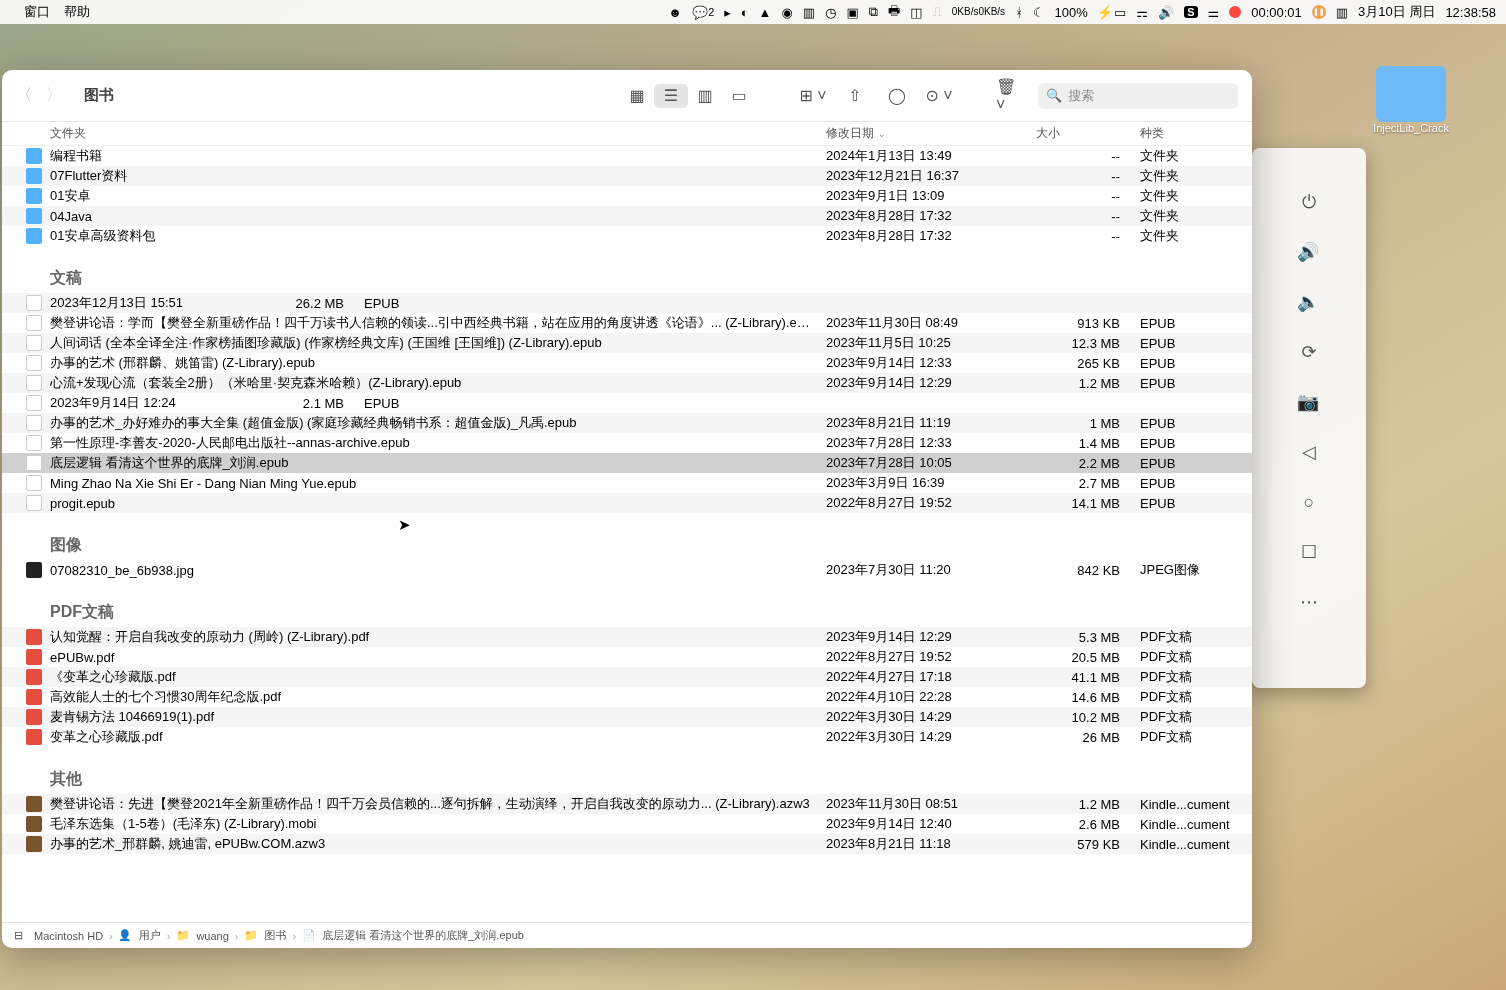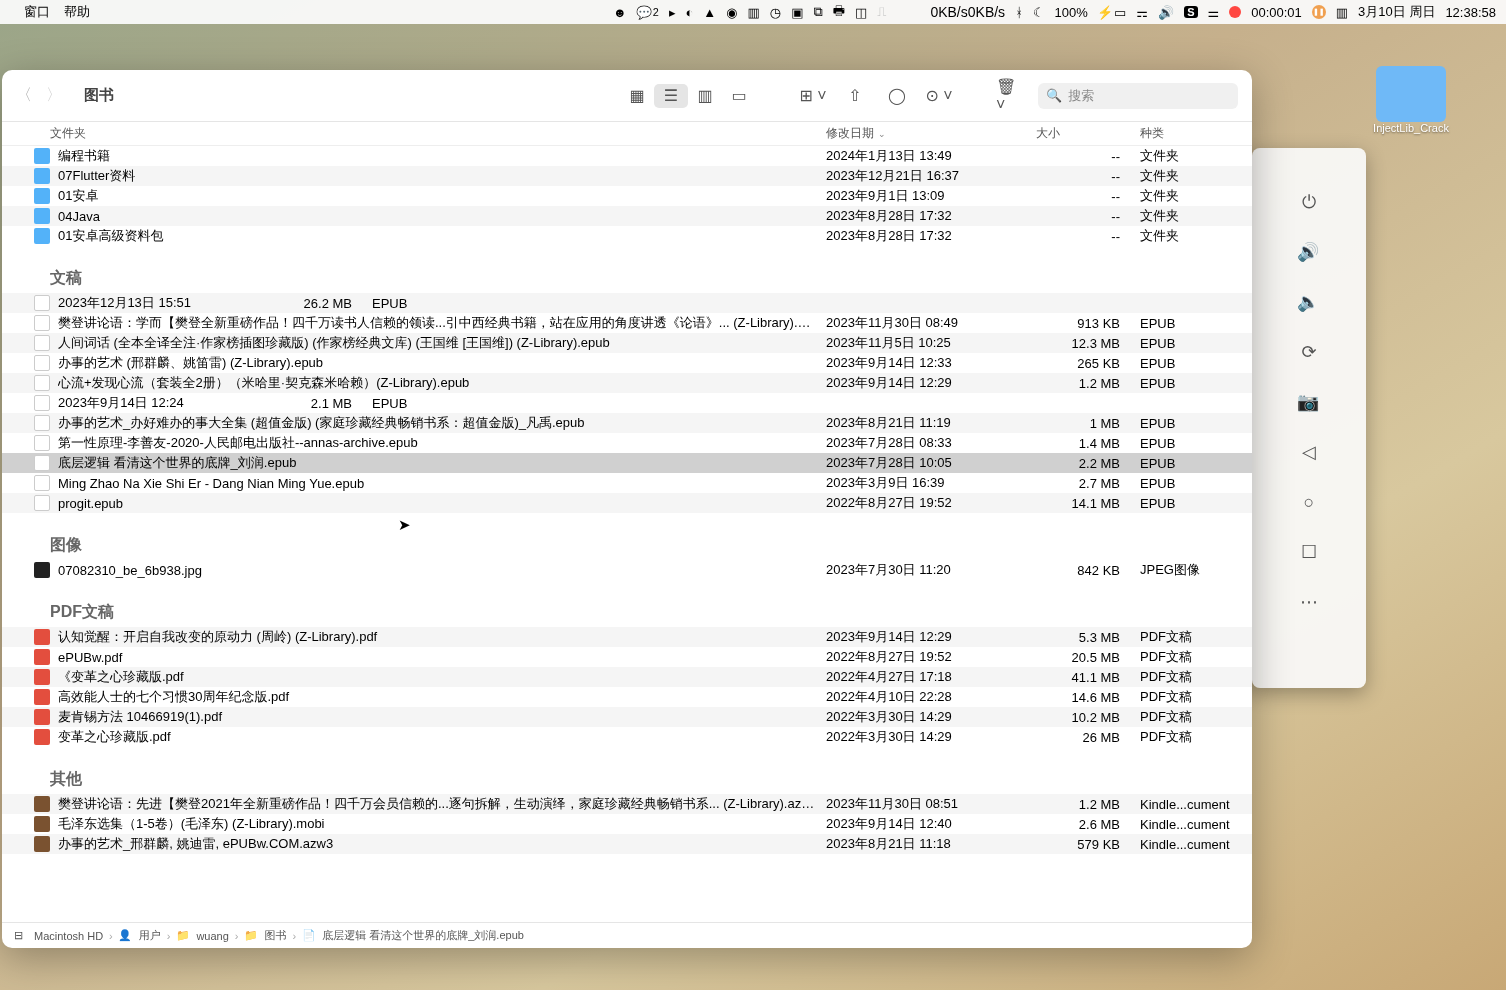--- a/index.html
+++ b/index.html
@@ -3,21 +3,21 @@
 <meta charset="utf-8">
 <style>
   * { margin: 0; padding: 0; box-sizing: border-box; font-family: -apple-system, "Helvetica Neue", Arial, sans-serif; }
   body { width: 1506px; height: 990px; background: linear-gradient(150deg,#9aa588 0%,#c6b08c 40%,#d8c89e 70%,#c8a876 100%); overflow: hidden; position: relative; }
 
   
   .menubar { height: 24px; background: rgba(250,250,250,.95); display:flex; align-items:center; padding:0 10px; font-size:13px; gap:12px; position: relative; z-index: 50;}
   .menubar .left { display:flex; gap:14px; }
   .menubar .right { margin-left:auto; display:flex; gap:10px; align-items:center;}
   .menubar .right span { display:inline-flex;align-items:center;}
-  .net-stats{font-size:14px;line-height:10px;margin-left:34px;}
+  .net-stats{font-size:10px;line-height:10px;}
   .rec-dot{width:12px;height:12px;border-radius:50%;background:#ff4741;display:inline-block;}
   .rec-pause{width:14px;height:14px;border-radius:50%;background:#f0a050;display:inline-flex;align-items:center;justify-content:center;}
   .rec-pause::before{content:"❚❚";font-size:7px;color:#fff;}
 
   
   .desktop-icon{position:absolute;display:flex;flex-direction:column;align-items:center;width:90px;font-size:11px;color:#fff;text-shadow:0 1px 2px rgba(0,0,0,.5);}
   .desktop-icon .iconbox{width:70px;height:56px;border-radius:6px;}
 
   
   .finder{position:absolute;left:2px;top:70px;width:1250px;height:878px;background:#fff;border-radius:10px;box-shadow:0 10px 40px rgba(0,0,0,.3);display:flex;flex-direction:column;overflow:hidden;}
@@ -33,21 +33,21 @@
 
   .columns-header{height:24px;display:flex;align-items:center;font-size:12px;color:#555;border-bottom:1px solid #eee;}
   .col-name{flex:1;padding-left:48px;}
   .col-date{width:210px;}
   .col-size{width:96px;text-align:left;padding-right:12px;}
   .col-kind{width:120px;padding-left:8px;}
   .sort-caret{font-size:9px;margin-left:4px;color:#888;}
 
   .listing{flex:1;overflow-y:auto;font-size:13px;}
   .grp-hdr{padding:8px 0 4px 48px;font-size:16px;font-weight:600;color:#666;}
-  .row{height:20px;display:flex;align-items:center;padding-left:32px;}
+  .row{height:20px;display:flex;align-items:center;padding-left:24px;}
   .row.alt{background:#f5f5f5;}
   .row.sel{background:#d0d0d0;}
   .row .icon{width:16px;height:16px;margin-right:8px;flex-shrink:0;border-radius:2px;}
   .folder-ico{background:#53b2f9;}
   .epub-ico{background:#fff;border:1px solid #ccc;}
   .jpg-ico{background:#222;}
   .pdf-ico{background:#e34e3e;}
   .mobi-ico{background:#7a5230;}
   .row .nm{flex:1;white-space:nowrap;overflow:hidden;text-overflow:ellipsis;padding-right:10px;}
   .row .dt{width:210px;}
@@ -265,21 +265,21 @@
       <div class="row alt">
         <span class="icon epub-ico"></span>
         <span class="nm">办事的艺术_办好难办的事大全集 (超值金版) (家庭珍藏经典畅销书系：超值金版)_凡禹.epub</span>
         <span class="dt">2023年8月21日 11:19</span>
         <span class="sz">1 MB</span>
         <span class="kd">EPUB</span>
       </div>
       <div class="row">
         <span class="icon epub-ico"></span>
         <span class="nm">第一性原理-李善友-2020-人民邮电出版社--annas-archive.epub</span>
-        <span class="dt">2023年7月28日 08:33</span>
+        <span class="dt">2023年7月28日 12:33</span>
         <span class="sz">1.4 MB</span>
         <span class="kd">EPUB</span>
       </div>
       <div class="row alt sel">
         <span class="icon epub-ico"></span>
         <span class="nm">底层逻辑 看清这个世界的底牌_刘润.epub</span>
         <span class="dt">2023年7月28日 10:05</span>
         <span class="sz">2.2 MB</span>
         <span class="kd">EPUB</span>
       </div>
@@ -347,21 +347,21 @@
         <span class="icon pdf-ico"></span>
         <span class="nm">变革之心珍藏版.pdf</span>
         <span class="dt">2022年3月30日 14:29</span>
         <span class="sz">26 MB</span>
         <span class="kd">PDF文稿</span>
       </div>
       <div style="height: 14px;"></div>
       <div class="grp-hdr">其他</div>
       <div class="row alt">
         <span class="icon mobi-ico"></span>
-        <span class="nm">樊登讲论语：先进【樊登2021年全新重磅作品！四千万会员信赖的...逐句拆解，生动演绎，家庭珍藏经典畅销书系... (Z-Library).azw3</span>
+        <span class="nm">樊登讲论语：先进【樊登2021年全新重磅作品！四千万会员信赖的...逐句拆解，生动演绎，开启自我改变的原动力... (Z-Library).azw3</span>
         <span class="dt">2023年11月30日 08:51</span>
         <span class="sz">1.2 MB</span>
         <span class="kd">Kindle...cument</span>
       </div>
       <div class="row">
         <span class="icon mobi-ico"></span>
         <span class="nm">毛泽东选集（1-5卷）(毛泽东) (Z-Library).mobi</span>
         <span class="dt">2023年9月14日 12:40</span>
         <span class="sz">2.6 MB</span>
         <span class="kd">Kindle...cument</span>

